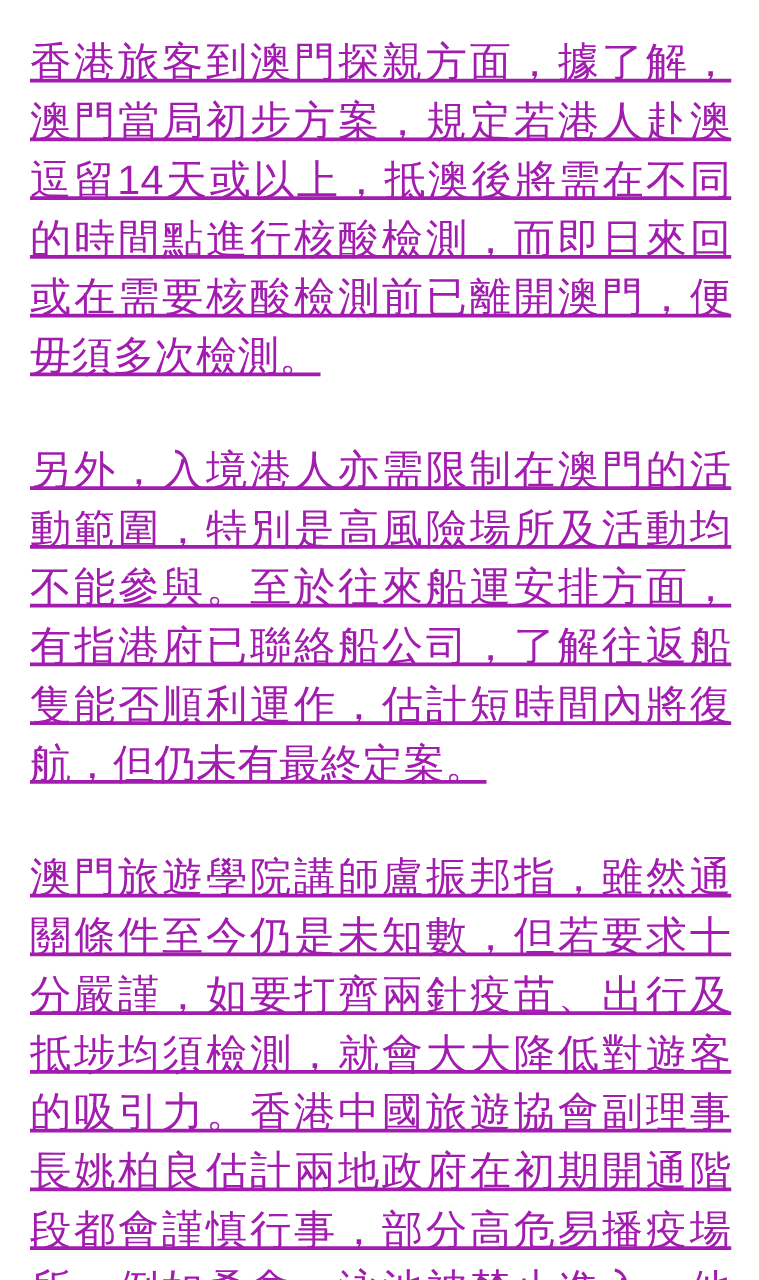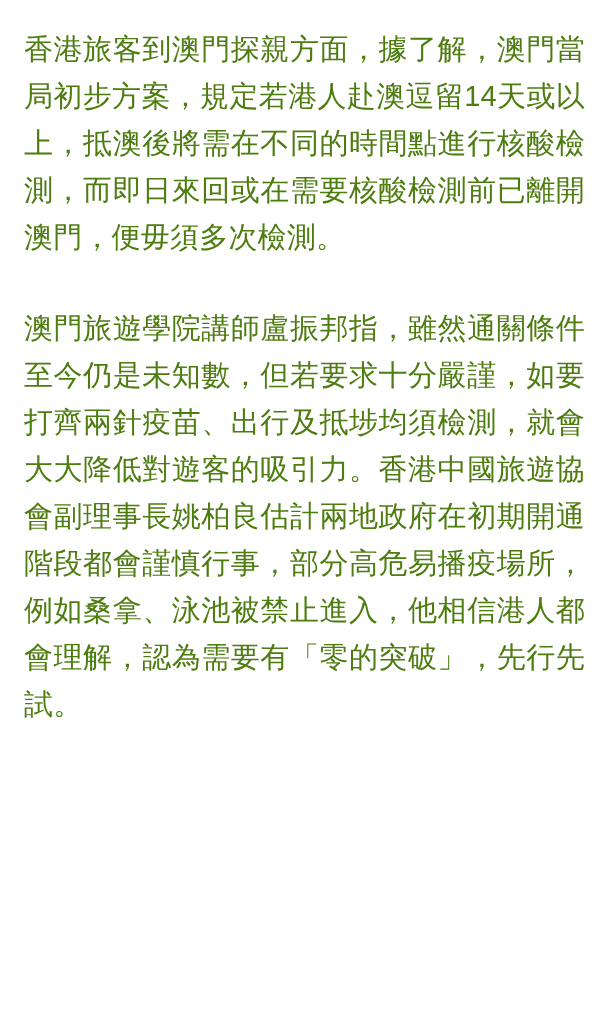--- a/index.html
+++ b/index.html
@@ -14,32 +14,34 @@
     font-family: "Liberation Sans", "DejaVu Sans", sans-serif;
   }
   .article {
     box-sizing: border-box;
     width: 607px;
     height: 1024px;
     padding: 26px 22px 0 24px;
     background: #ffffff;
   }
   .para {
-    color: #4d7c0f;
-    font-size: 29px;
+    color: #a21caf;
+    font-size: 33px;
     line-height: 47px;
     letter-spacing: 0.2px;
     text-align: justify;
     text-justify: inter-ideograph;
     margin: 0 0 44px 0;
     font-weight: 400;
+    text-decoration: underline;
   }
   .para:last-child {
     margin-bottom: 0;
   }
 </style>
 </head>
 <body>
 
 <div class="article">
   <p class="para">香港旅客到澳門探親方面，據了解，澳門當局初步方案，規定若港人赴澳逗留14天或以上，抵澳後將需在不同的時間點進行核酸檢測，而即日來回或在需要核酸檢測前已離開澳門，便毋須多次檢測。</p>
+  <p class="para">另外，入境港人亦需限制在澳門的活動範圍，特別是高風險場所及活動均不能參與。至於往來船運安排方面，有指港府已聯絡船公司，了解往返船隻能否順利運作，估計短時間內將復航，但仍未有最終定案。</p>
   <p class="para">澳門旅遊學院講師盧振邦指，雖然通關條件至今仍是未知數，但若要求十分嚴謹，如要打齊兩針疫苗、出行及抵埗均須檢測，就會大大降低對遊客的吸引力。香港中國旅遊協會副理事長姚柏良估計兩地政府在初期開通階段都會謹慎行事，部分高危易播疫場所，例如桑拿、泳池被禁止進入，他相信港人都會理解，認為需要有「零的突破」，先行先試。</p>
 </div>
 
 </body></html>

